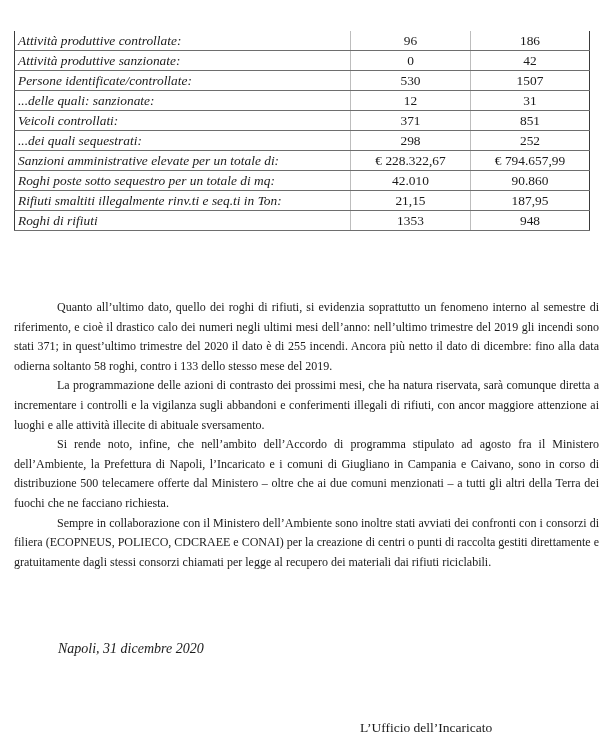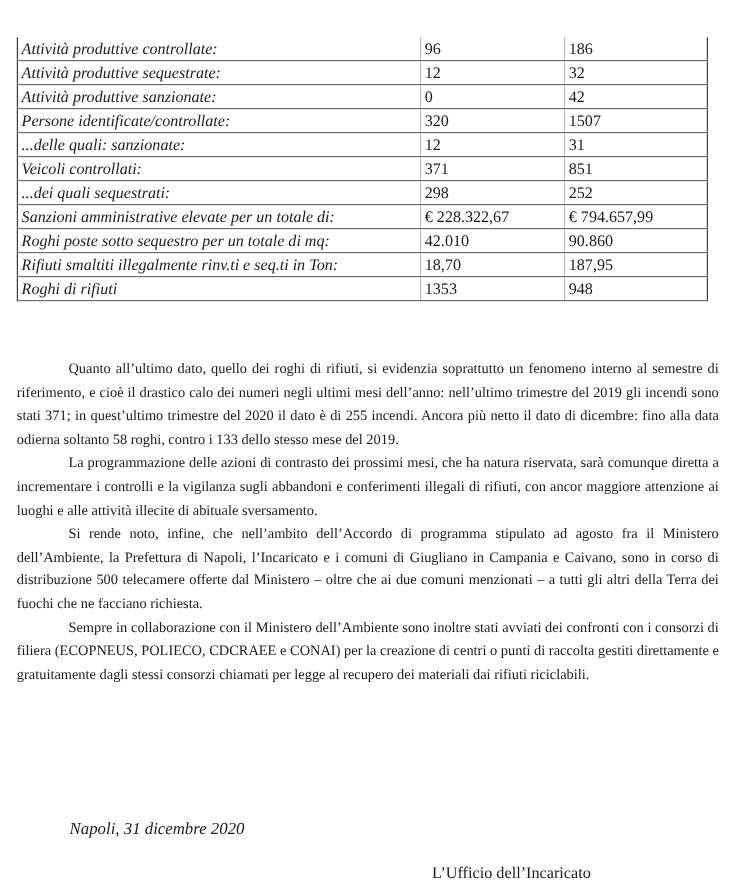--- a/index.html
+++ b/index.html
@@ -41,21 +41,21 @@
     line-height: 19px;
     white-space: nowrap;
     overflow: hidden;
   }
   table.stats td.label {
     font-style: italic;
     text-align: left;
     border-left: 1px solid #3a3a3a;
   }
   table.stats td.num {
-    text-align: left;
+    text-align: center;
   }
   table.stats td.num.last {
     border-right: 1px solid #3a3a3a;
   }
   .body-text {
     position: absolute;
     left: 14px;
     top: 284px;
     width: 585px;
     font-size: 12px;
@@ -65,21 +65,20 @@
   .body-text p {
     margin: 0;
     text-indent: 43px;
   }
   .date-line {
     position: absolute;
     left: 58px;
     top: 627px;
     font-style: italic;
     font-size: 14px;
-    margin-top: 43px;
   }
   .signature {
     position: absolute;
     left: 360px;
     top: 706px;
     font-size: 13.5px;
   }
 </style>
 </head>
 <body>
@@ -92,32 +91,27 @@
       <col class="c-a">
       <col class="c-b">
     </colgroup>
     <tbody>
       <tr>
         <td class="label">Attività produttive controllate:</td>
         <td class="num">96</td>
         <td class="num last">186</td>
       </tr>
       <tr>
-        <td class="label">Attività produttive sequestrate:</td>
-        <td class="num">12</td>
-        <td class="num last">32</td>
-      </tr>
-      <tr>
         <td class="label">Attività produttive sanzionate:</td>
         <td class="num">0</td>
         <td class="num last">42</td>
       </tr>
       <tr>
         <td class="label">Persone identificate/controllate:</td>
-        <td class="num">320</td>
+        <td class="num">530</td>
         <td class="num last">1507</td>
       </tr>
       <tr>
         <td class="label">...delle quali: sanzionate:</td>
         <td class="num">12</td>
         <td class="num last">31</td>
       </tr>
       <tr>
         <td class="label">Veicoli controllati:</td>
         <td class="num">371</td>
@@ -133,21 +127,21 @@
         <td class="num">€ 228.322,67</td>
         <td class="num last">€ 794.657,99</td>
       </tr>
       <tr>
         <td class="label">Roghi poste sotto sequestro per un totale di mq:</td>
         <td class="num">42.010</td>
         <td class="num last">90.860</td>
       </tr>
       <tr>
         <td class="label">Rifiuti smaltiti illegalmente rinv.ti e seq.ti in Ton:</td>
-        <td class="num">18,70</td>
+        <td class="num">21,15</td>
         <td class="num last">187,95</td>
       </tr>
       <tr>
         <td class="label">Roghi di rifiuti</td>
         <td class="num">1353</td>
         <td class="num last">948</td>
       </tr>
     </tbody>
   </table>
 

